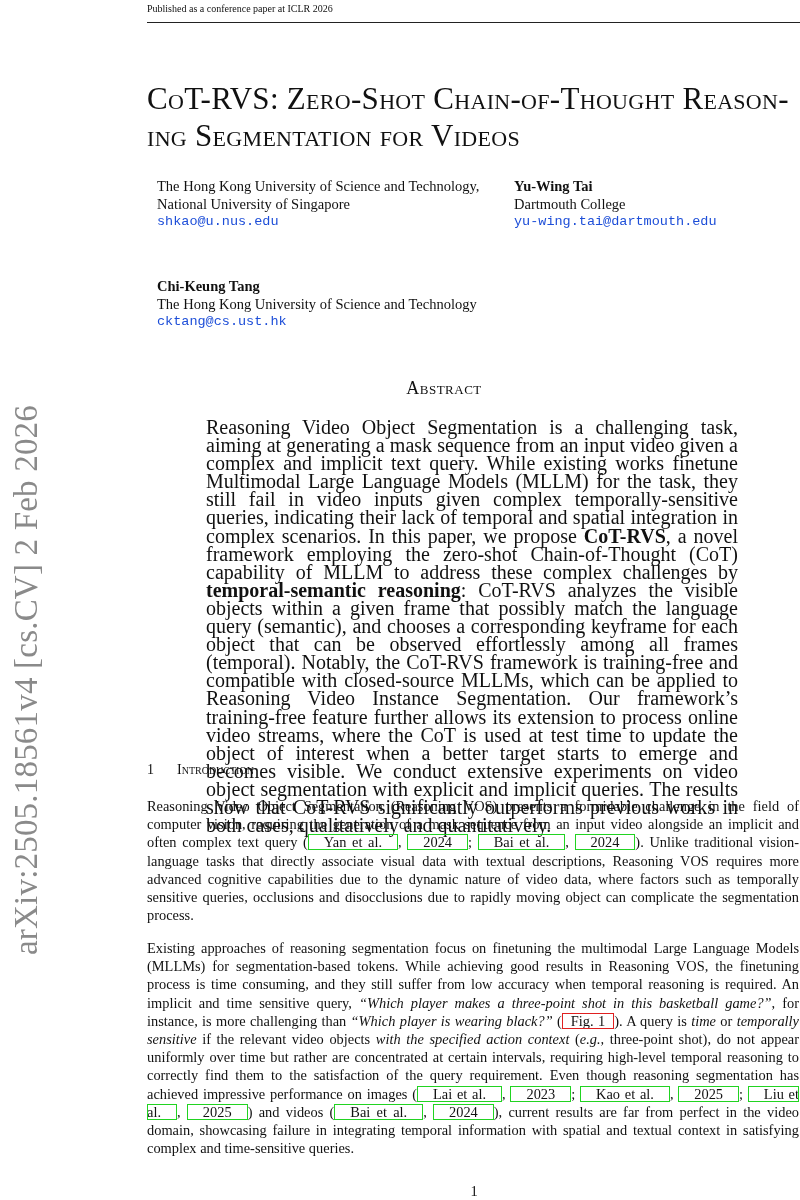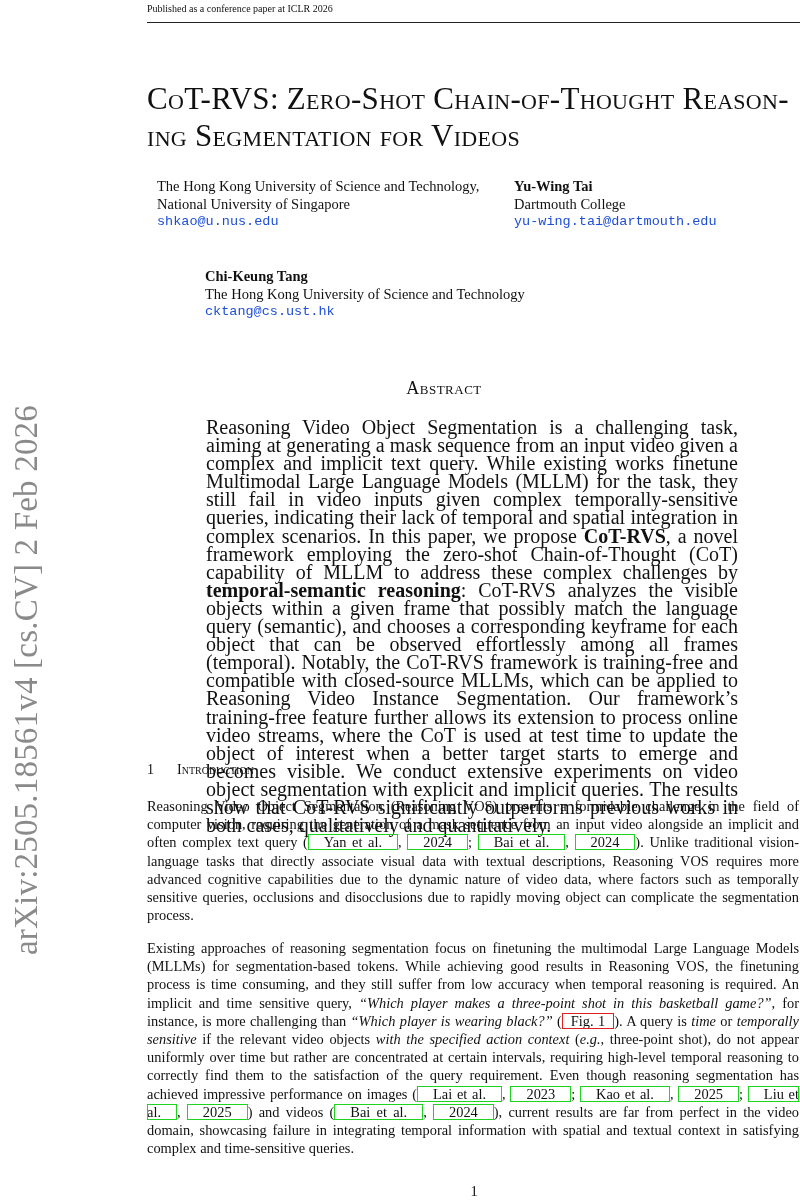--- a/index.html
+++ b/index.html
@@ -45,21 +45,21 @@
   <div>National University of Singapore</div>
   <div class="email">shkao@u.nus.edu</div>
 </div>
 
 <div class="author" style="left:514px; top:177px;">
   <div class="name">Yu-Wing Tai</div>
   <div>Dartmouth College</div>
   <div class="email">yu-wing.tai@dartmouth.edu</div>
 </div>
 
-<div class="author" style="left:157px; top:267px;margin-left:48px;">
+<div class="author" style="left:157px; top:277px;">
   <div class="name">Chi-Keung Tang</div>
   <div>The Hong Kong University of Science and Technology</div>
   <div class="email">cktang@cs.ust.hk</div>
 </div>
 
 <div class="abstract-heading">Abstract</div>
 
 <div class="abstract-body"><span>Reasoning Video Object Segmentation is a challenging task, aiming at generating a mask sequence from an input video given a complex and implicit text query. While existing works finetune Multimodal Large Language Models (MLLM) for the task, they still fail in video inputs given complex temporally-sensitive queries, indicating their lack of temporal and spatial integration in complex scenarios. In this paper, we propose </span><b>CoT-RVS</b><span>, a novel framework employing the zero-shot Chain-of-Thought (CoT) capability of MLLM to address these complex challenges by </span><b>temporal-semantic reasoning</b><span>: CoT-RVS analyzes the visible objects within a given frame that possibly match the language query (semantic), and chooses a corresponding keyframe for each object that can be observed effortlessly among all frames (temporal). Notably, the CoT-RVS framework is training-free and compati­ble with closed-source MLLMs, which can be applied to Reasoning Video Instance Segmentation. Our framework’s training-free feature further allows its extension to process online video streams, where the CoT is used at test time to update the object of interest when a better target starts to emerge and becomes visible. We conduct extensive experiments on video object segmentation with explicit and implicit queries. The results show that CoT-RVS significantly outperforms previous works in both cases, qualitatively and quantitatively.</span></div>
 
 <div class="section-heading">

